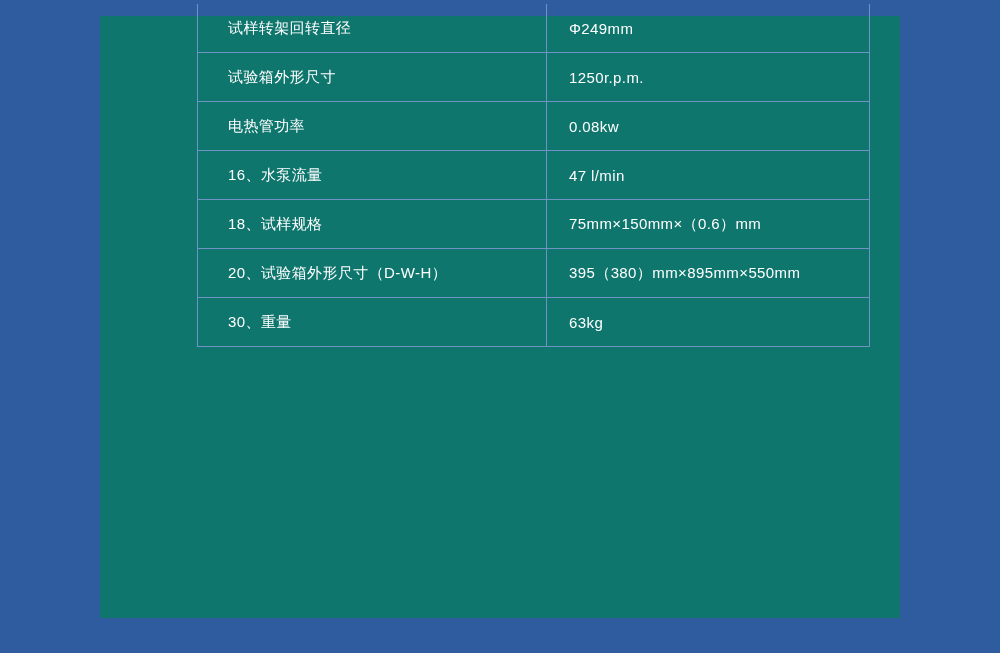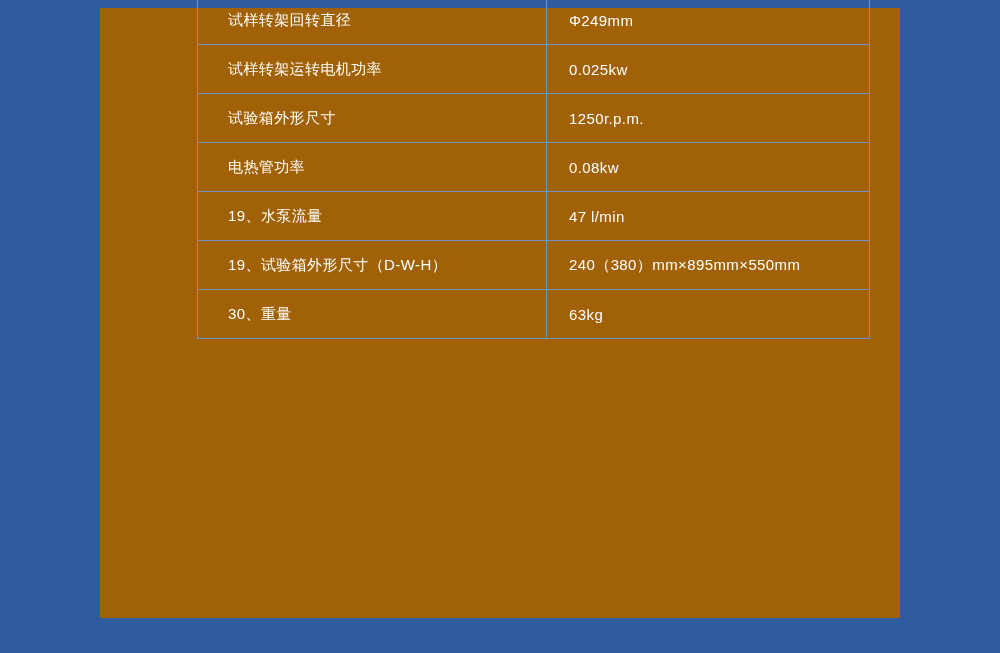--- a/index.html
+++ b/index.html
@@ -16,24 +16,24 @@
   .page {
     position: relative;
     width: 1000px;
     height: 653px;
     background: #2e5c9e;
   }
   
   .panel {
     position: absolute;
     left: 100px;
-    top: 8px;
+    top: 16px;
     width: 800px;
     height: 618px;
-    background: #a16207;
+    background: #0f766e;
   }
   
   .bottom-strip {
     position: absolute;
     left: 0;
     top: 618px;
     width: 1000px;
     height: 35px;
     background: #2e5c9e;
   }
@@ -72,38 +72,38 @@
 
 <div class="page">
   <div class="panel">
     <table class="spec-table">
       <tbody>
         <tr>
           <td class="col-name">试样转架回转直径</td>
           <td class="col-value">Φ249mm</td>
         </tr>
         <tr>
-          <td class="col-name">试样转架运转电机功率</td>
-          <td class="col-value">0.025kw</td>
-        </tr>
-        <tr>
           <td class="col-name">试验箱外形尺寸</td>
           <td class="col-value">1250r.p.m.</td>
         </tr>
         <tr>
           <td class="col-name">电热管功率</td>
           <td class="col-value"> 0.08kw</td>
         </tr>
         <tr>
-          <td class="col-name">19、水泵流量</td>
+          <td class="col-name">16、水泵流量</td>
           <td class="col-value"> 47 l/min</td>
         </tr>
         <tr>
-          <td class="col-name">19、试验箱外形尺寸（D-W-H）</td>
-          <td class="col-value">240（380）mm×895mm×550mm</td>
+          <td class="col-name">18、试样规格</td>
+          <td class="col-value">75mm×150mm×（0.6）mm</td>
+        </tr>
+        <tr>
+          <td class="col-name">20、试验箱外形尺寸（D-W-H）</td>
+          <td class="col-value">395（380）mm×895mm×550mm</td>
         </tr>
         <tr>
           <td class="col-name">30、重量</td>
           <td class="col-value">63kg</td>
         </tr>
       </tbody>
     </table>
   </div>
   <div class="bottom-strip"></div>
 </div>

